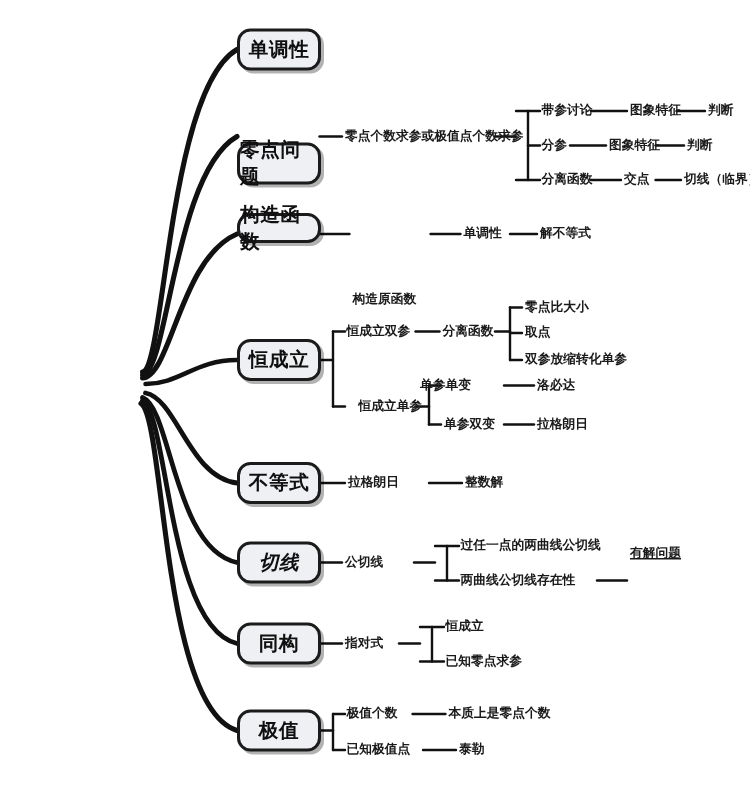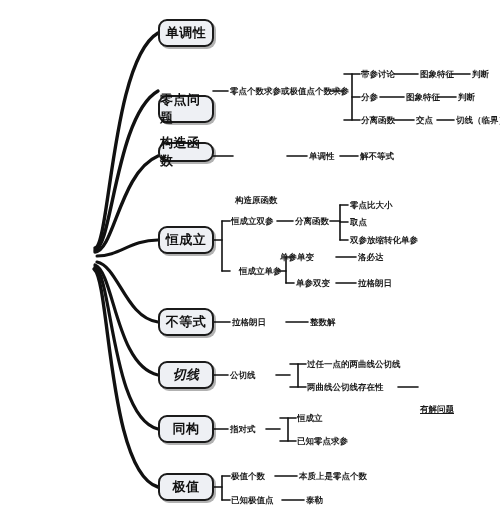--- a/index.html
+++ b/index.html
@@ -148,21 +148,21 @@
   <div class="lbl l4" style="left:358px;top:253px;">洛必达</div>
   <div class="lbl l3" style="left:296px;top:279px;">单参双变</div>
   <div class="lbl l4" style="left:358px;top:279px;">拉格朗日</div>
 
   <div class="lbl l2" style="left:232px;top:318px;">拉格朗日</div>
   <div class="lbl l3" style="left:310px;top:318px;">整数解</div>
 
   <div class="lbl l2" style="left:230px;top:371px;">公切线</div>
   <div class="lbl l3" style="left:307px;top:360px;">过任一点的两曲线公切线</div>
   <div class="lbl l3" style="left:307px;top:383px;text-align:center;">两曲线公切线存在性</div>
-  <div class="lbl l4" style="left:420px;top:405px;text-decoration:underline;">有解问题</div>
+  <div class="lbl l4" style="left:420px;top:365px;text-decoration:underline;">有解问题</div>
 
   <div class="lbl l2" style="left:230px;top:425px;">指对式</div>
   <div class="lbl l3" style="left:297px;top:414px;">恒成立</div>
   <div class="lbl l3" style="left:297px;top:437px;">已知零点求参</div>
 
   <div class="lbl l2" style="left:231px;top:472px;">极值个数</div>
   <div class="lbl l3" style="left:299px;top:472px;">本质上是零点个数</div>
   <div class="lbl l2" style="left:231px;top:496px;">已知极值点</div>
   <div class="lbl l3" style="left:306px;top:496px;">泰勒</div>
 

